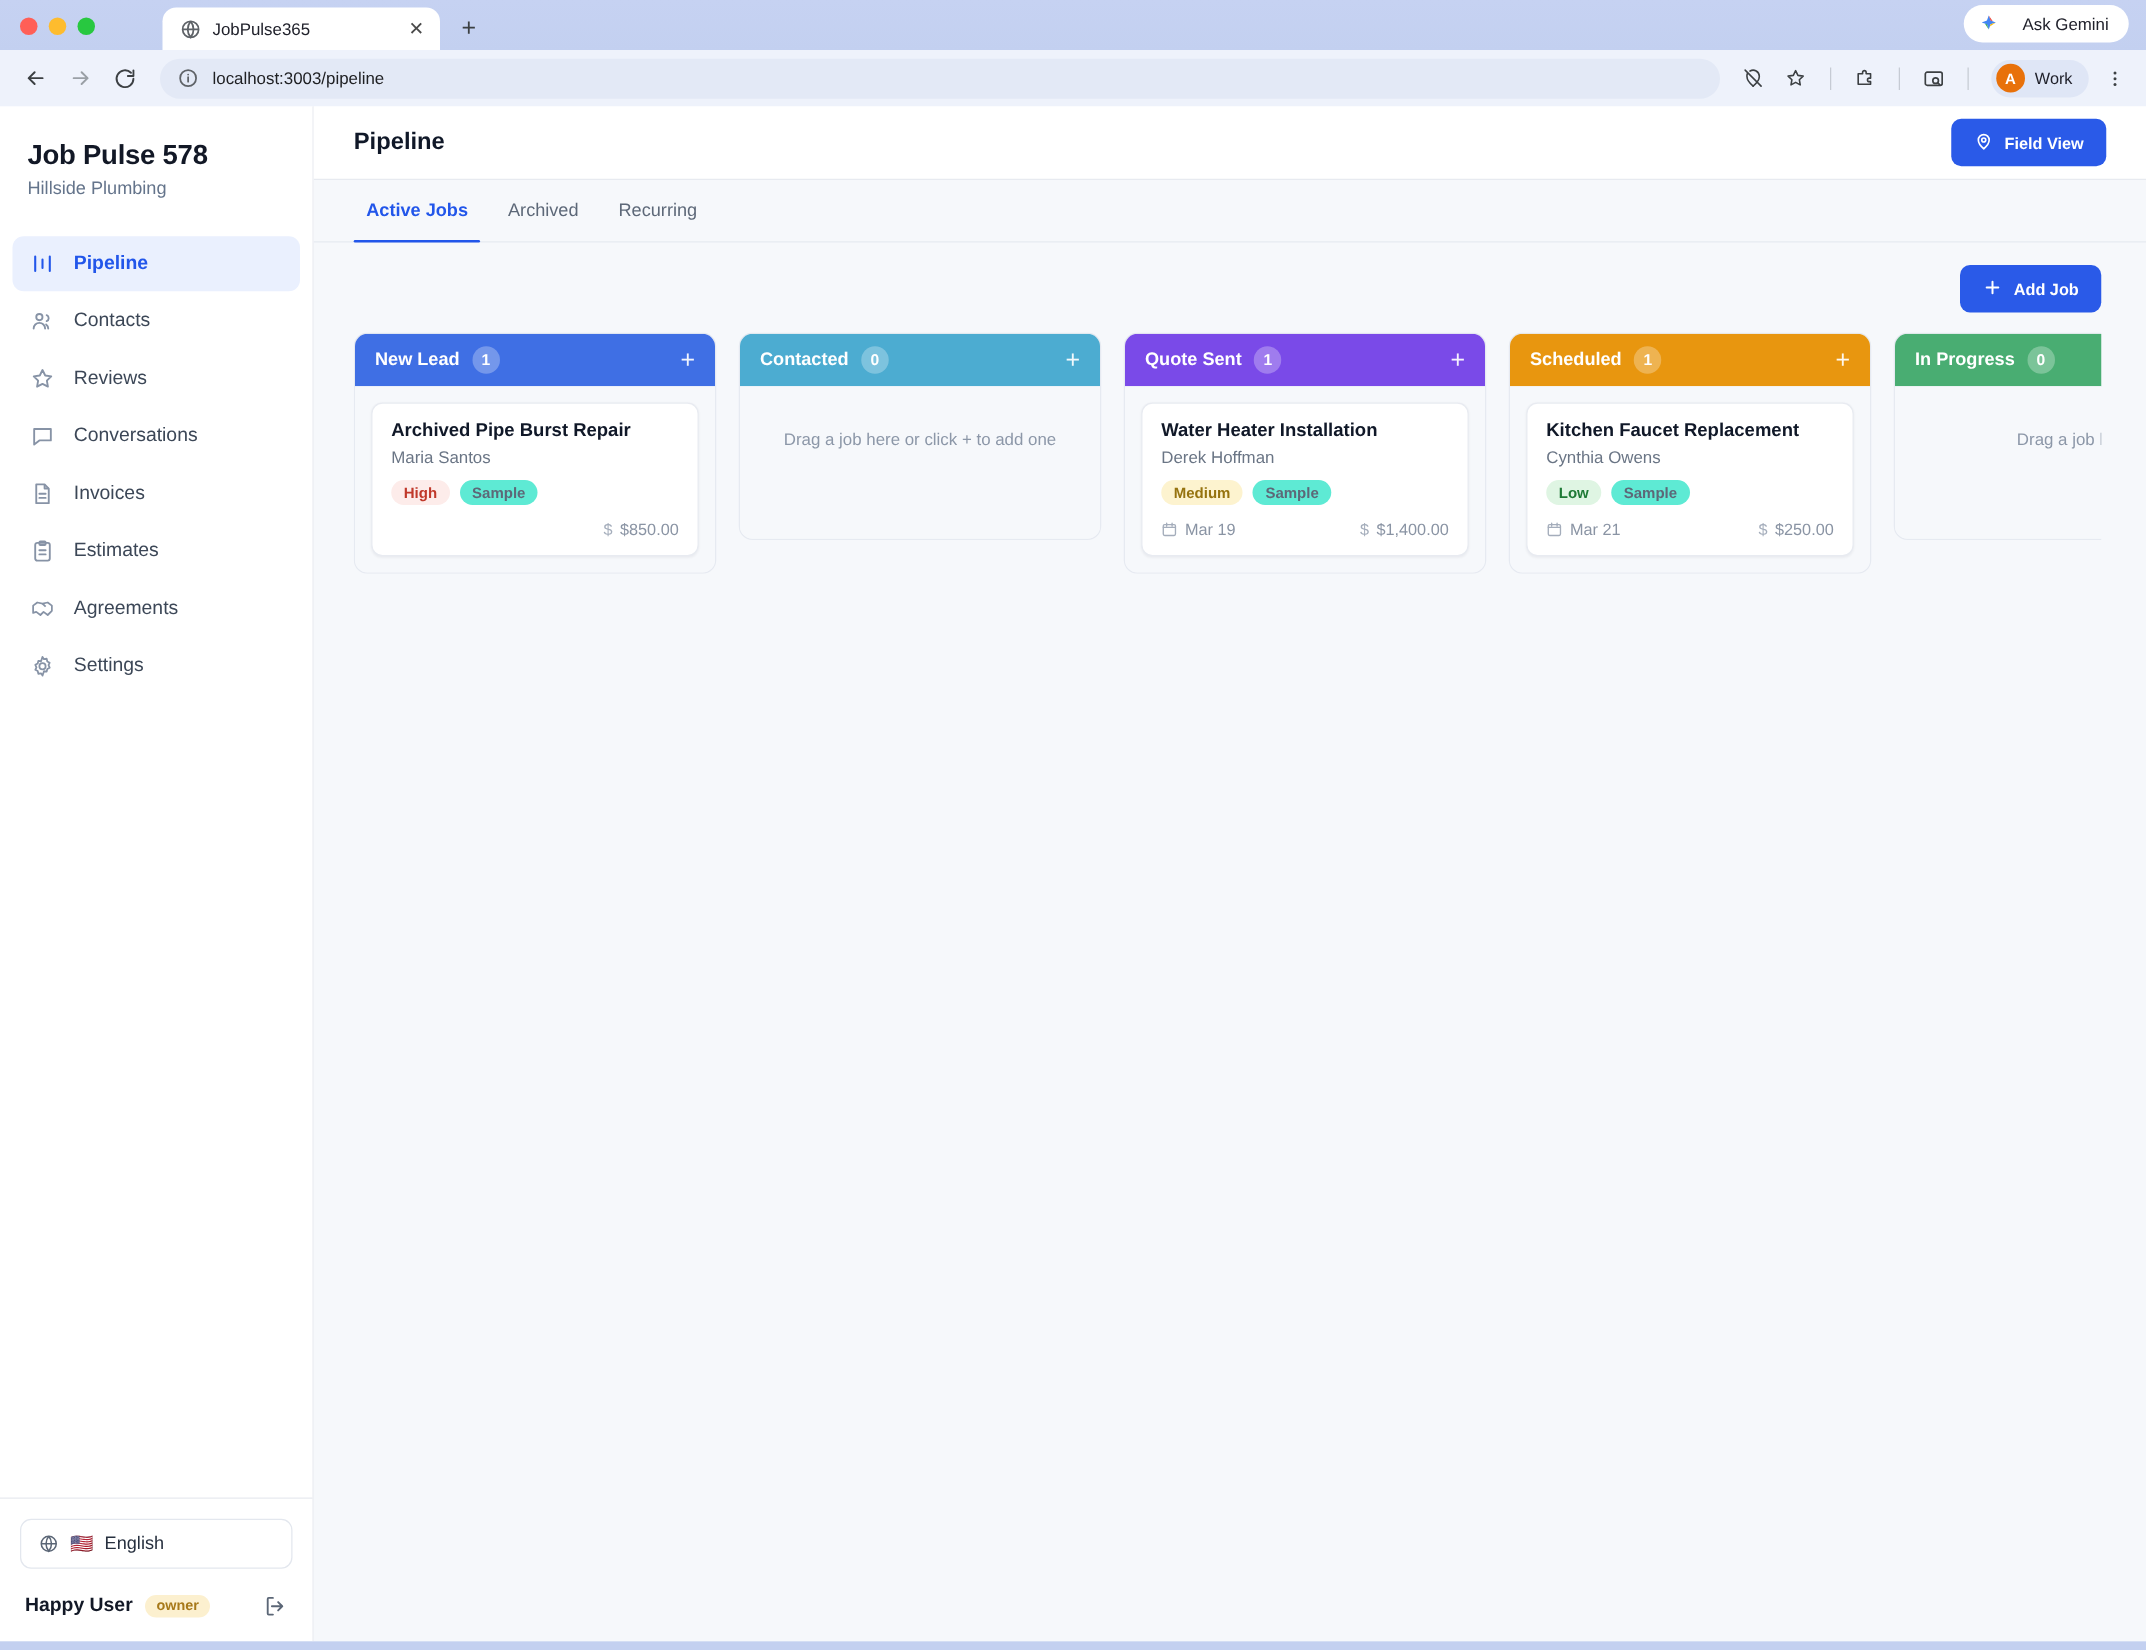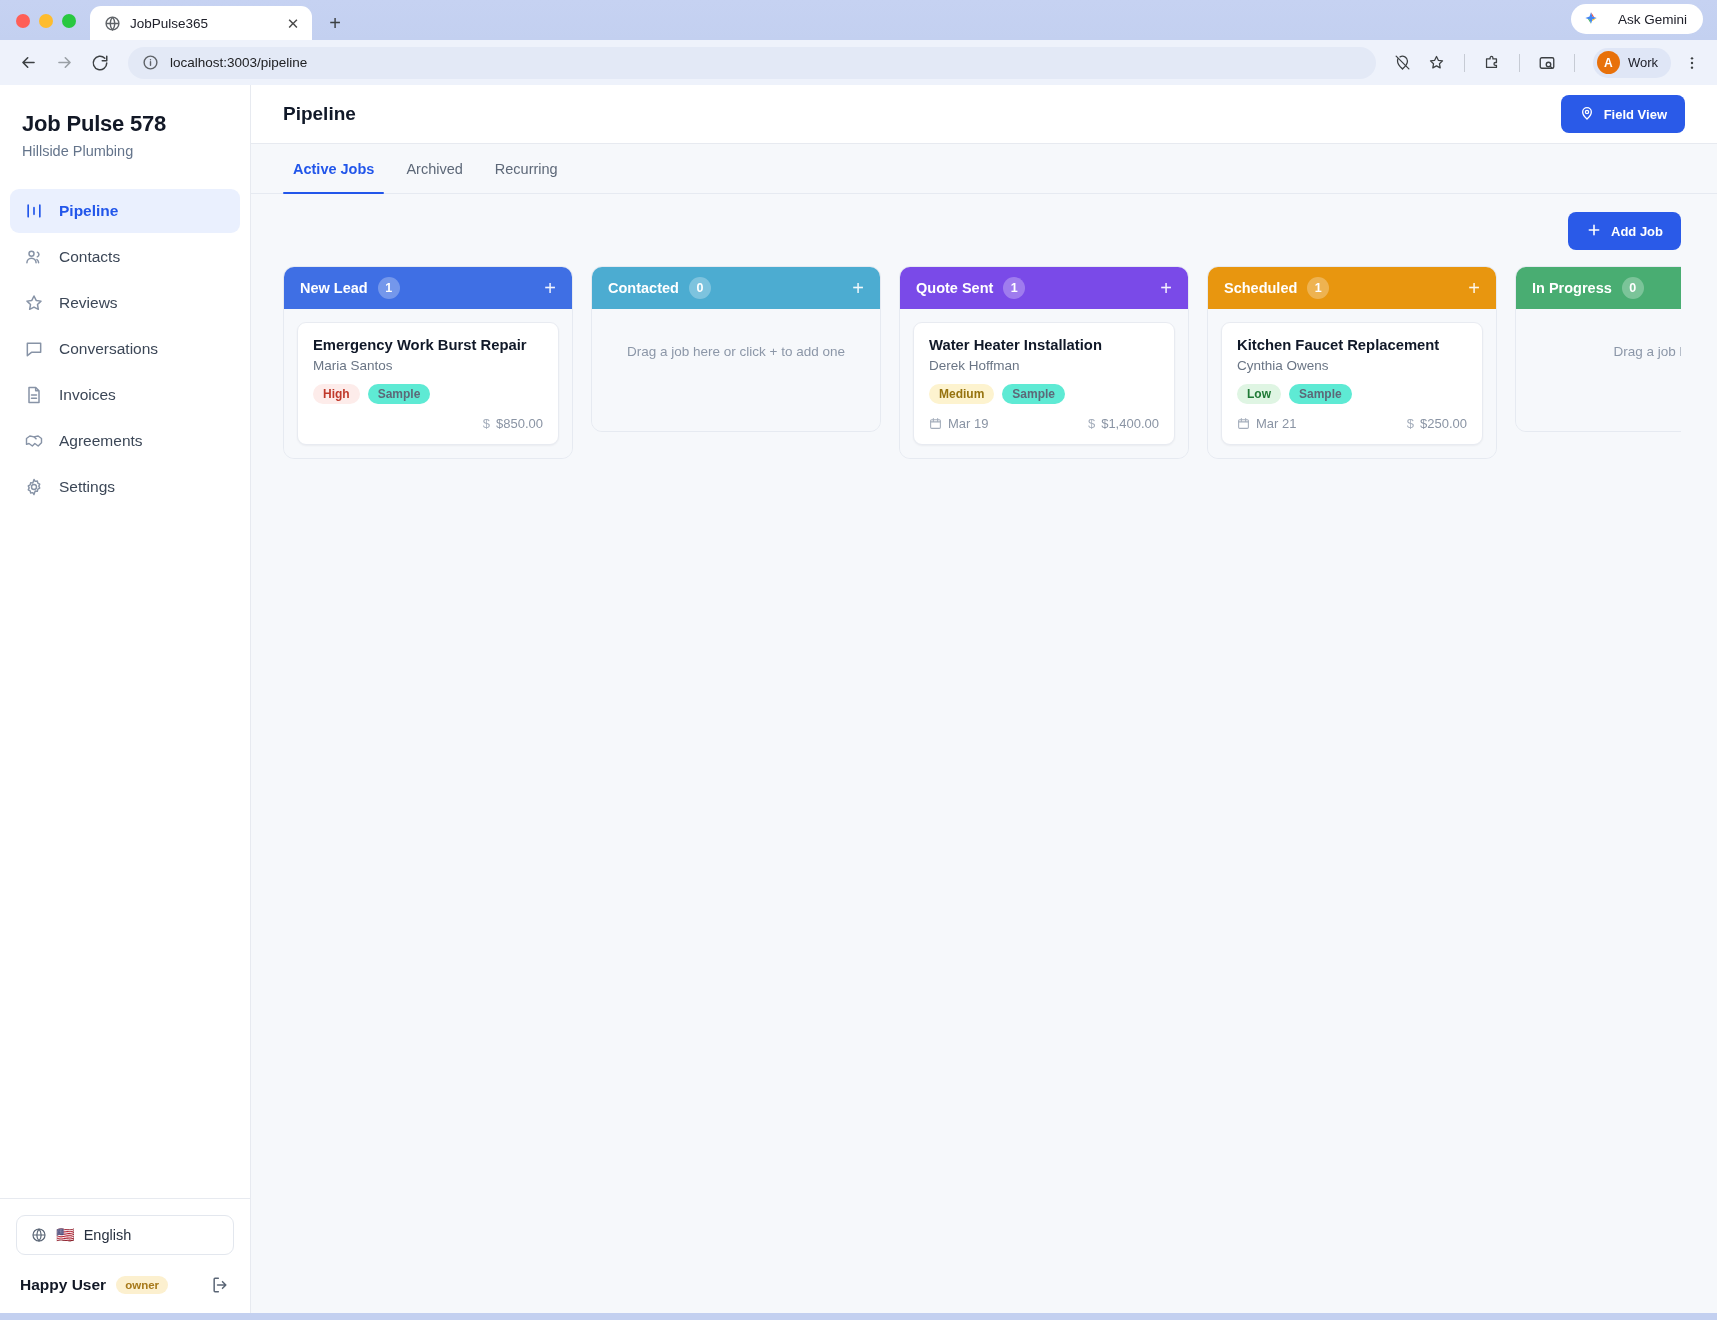--- a/index.html
+++ b/index.html
@@ -22,21 +22,21 @@
   .traffic { display: flex; align-items: center; gap: 9px; padding: 0 14px 12px 8px; }
   .dot { width: 14px; height: 14px; border-radius: 50%; }
   .dot.red { background: #ff5f57; }
   .dot.amber { background: #febc2e; }
   .dot.green { background: #28c840; }
 
   .tab {
     height: 34px; min-width: 222px; max-width: 222px;
     background: #fff; border-radius: 11px 11px 0 0;
     display: flex; align-items: center; gap: 9px;
-    padding: 0 10px 0 14px; position: relative;
+    padding: 0 10px 0 14px; position: relative; margin-left: 40px;
   }
   .tab-favicon { width: 17px; height: 17px; flex: 0 0 17px; color: #5f6368; }
   .tab-title {
     flex: 1; font-size: 13.5px; color: #20212b; white-space: nowrap;
     overflow: hidden; text-overflow: ellipsis;
   }
   .tab-close {
     width: 18px; height: 18px; flex: 0 0 18px; border-radius: 50%;
     display: flex; align-items: center; justify-content: center;
     font-size: 15px; color: #4a4a4a; line-height: 1;
@@ -347,20 +347,30 @@
           <span class="nav-ico">
             <svg viewBox="0 0 24 24" fill="none" stroke="currentColor" stroke-width="1.8" stroke-linejoin="round">
                 <path d="M6 3h8l4 4v14H6z"></path>
                 <path d="M14 3v4h4"></path>
                 <path d="M9 12h6M9 16h6" stroke-linecap="round"></path>
               </svg>
           </span>
           <span>Invoices</span>
         </div>
 
+        <div class="nav-item">
+          <span class="nav-ico">
+            <svg viewBox="0 0 24 24" fill="none" stroke="currentColor" stroke-width="1.8" stroke-linejoin="round">
+                <rect x="5" y="4" width="14" height="17" rx="2"></rect>
+                <rect x="9" y="2.5" width="6" height="3.5" rx="1"></rect>
+                <path d="M9 11h6M9 15h6" stroke-linecap="round"></path>
+              </svg>
+          </span>
+          <span>Estimates</span>
+        </div>
 
         <div class="nav-item">
           <span class="nav-ico">
             <svg viewBox="0 0 24 24" fill="none" stroke="currentColor" stroke-width="1.7" stroke-linejoin="round">
                 <path d="M3 9l4-3 5 1 5-1 4 3v5l-4 4-4-3-3 3-4-3-3 1z"></path>
                 <path d="M12 7l3 3"></path>
               </svg>
           </span>
           <span>Agreements</span>
         </div>
@@ -445,21 +455,21 @@
         <div class="board">
 
           <section class="column">
             <div class="col-head" style="background:#3f6fe4">
               <span class="col-name">New Lead</span>
               <span class="col-count">1</span>
               <span class="col-add">+</span>
             </div>
             <div class="col-body">
               <div class="card">
-                <div class="card-title">Emergency Work Burst Repair</div>
+                <div class="card-title">Archived Pipe Burst Repair</div>
                 <div class="card-client">Maria Santos</div>
                 <div class="chips">
                   <span class="chip high">High</span>
                   <span class="chip sample">Sample</span>
                 </div>
                 <div class="card-foot">
                   <span class="card-amount">
                     <span class="dollar">$</span>
                     <span>$850.00</span>
                   </span>

